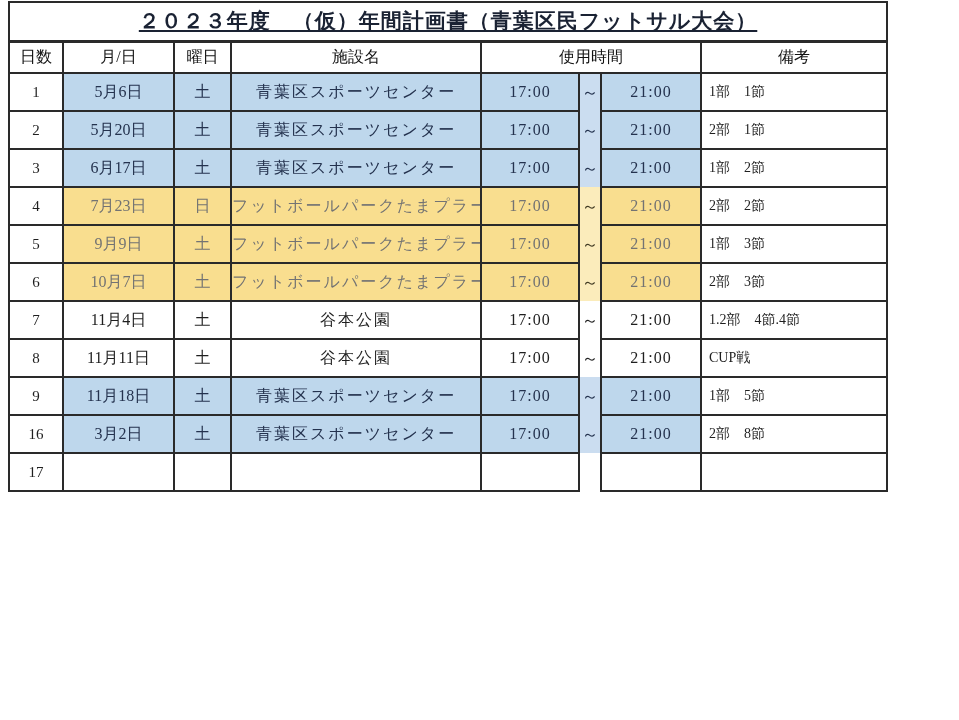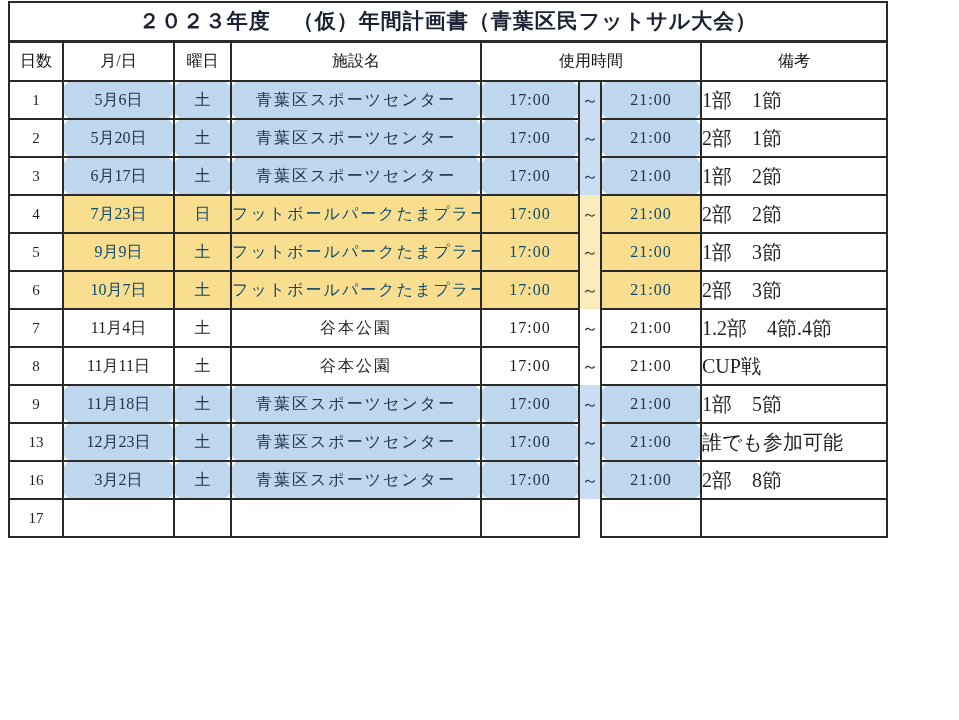--- a/index.html
+++ b/index.html
@@ -21,39 +21,39 @@
     border-collapse:collapse;table-layout:fixed;
     margin:1px 0 0 8px;width:878px;
   }
   td,th{
     border:2px solid var(--line);
     padding:0;overflow:hidden;white-space:nowrap;
     text-align:center;vertical-align:middle;
   }
   td.title-cell{
     height:39px;font-size:21px;font-weight:bold;color:#1a2233;
-    border-bottom-width:3px;letter-spacing:1px;
+    border-bottom-width:3px;letter-spacing:1px;text-decoration:underline;
   }
   tr.header-row th{
-    height:40px;font-size:16px;font-weight:normal;color:#111;
+    height:32px;font-size:16px;font-weight:normal;color:#111;
     border-bottom-width:2.5px;
   }
   tbody td{height:38px;font-size:16px;}
   td.col-num{font-size:15px;}
   td.col-fac{letter-spacing:2px;font-family:Liberation Serif, serif;}
   td.col-start,td.col-end{letter-spacing:1px;text-align:center;}
   td.col-note{
-    text-align:left;font-size:20px;letter-spacing:0;
+    text-align:left;padding-left:7px;font-size:14px;letter-spacing:0;
   }
   td.col-tilde{
     border-top:none;border-bottom:none;font-size:17px;padding:0;
   }
-  tr.row-blue td.shade{background:var(--blue);color:var(--ink-shaded);border-radius:10px;}
+  tr.row-blue td.shade{background:var(--blue);color:var(--ink-shaded);}
   tr.row-blue td.col-tilde{background:var(--blue-tilde);color:var(--ink-shaded);}
-  tr.row-yellow td.shade{background:var(--yellow);color:#0c4a6e;}
+  tr.row-yellow td.shade{background:var(--yellow);color:#737373;}
   tr.row-yellow td.col-tilde{background:var(--yellow-tilde);color:#403a22;}
 </style>
 </head>
 <body>
 
 <table class="schedule">
   <colgroup>
     <col style="width:54px">
       <col style="width:111px">
       <col style="width:57px">
@@ -161,30 +161,20 @@
         <td class="col-num">9</td>
         <td class="col-date shade">11月18日</td>
         <td class="col-day shade">土</td>
         <td class="col-fac shade">青葉区スポーツセンター</td>
         <td class="col-start shade">17:00</td>
         <td class="col-tilde">～</td>
         <td class="col-end shade">21:00</td>
         <td class="col-note">1部　5節</td>
       </tr>
       <tr class="row-blue">
-        <td class="col-num">13</td>
-        <td class="col-date shade">12月23日</td>
-        <td class="col-day shade">土</td>
-        <td class="col-fac shade">青葉区スポーツセンター</td>
-        <td class="col-start shade">17:00</td>
-        <td class="col-tilde">～</td>
-        <td class="col-end shade">21:00</td>
-        <td class="col-note">誰でも参加可能</td>
-      </tr>
-      <tr class="row-blue">
         <td class="col-num">16</td>
         <td class="col-date shade">3月2日</td>
         <td class="col-day shade">土</td>
         <td class="col-fac shade">青葉区スポーツセンター</td>
         <td class="col-start shade">17:00</td>
         <td class="col-tilde">～</td>
         <td class="col-end shade">21:00</td>
         <td class="col-note">2部　8節</td>
       </tr>
       <tr class="row-white">

